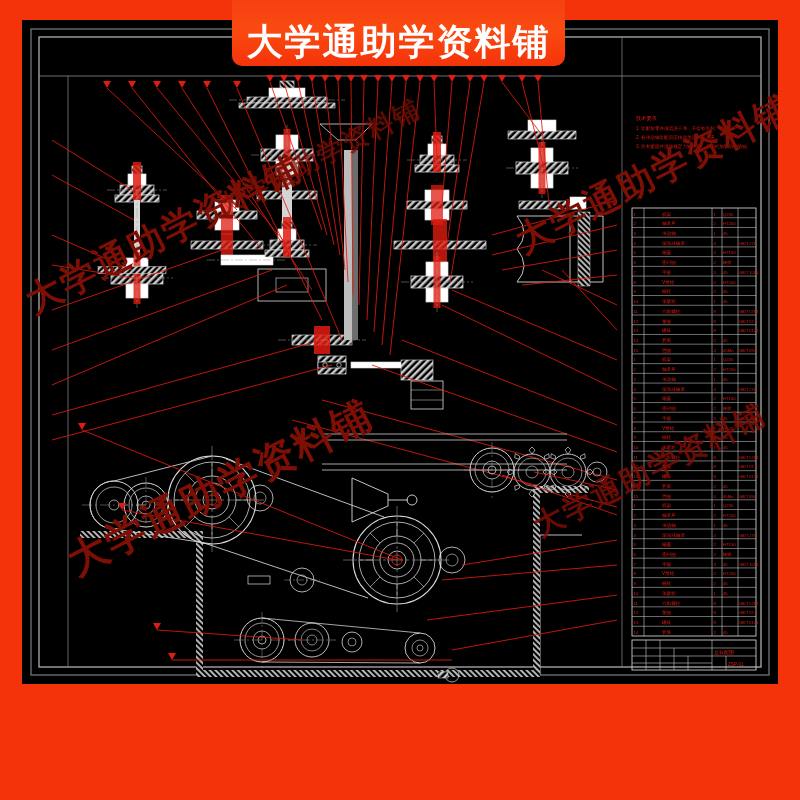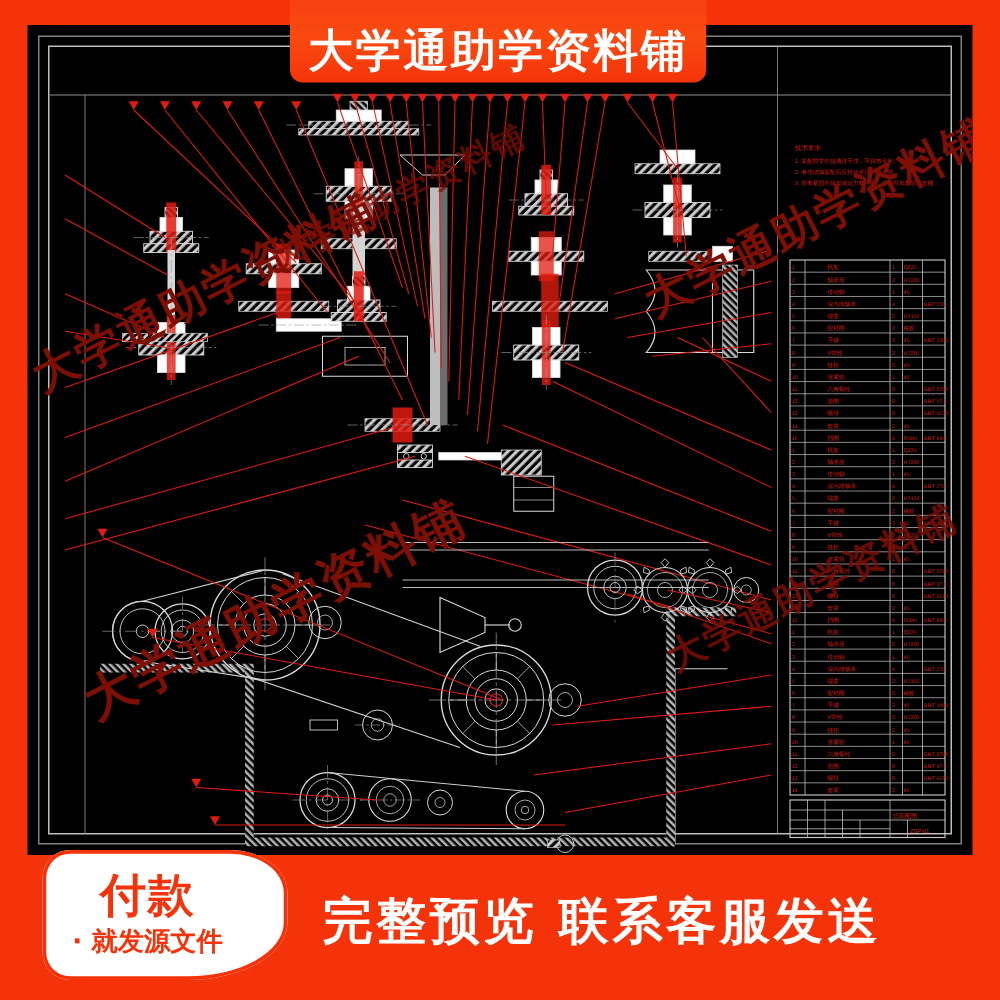--- a/index.html
+++ b/index.html
@@ -755,23 +755,14 @@
     <div class="wm wm2">大学通助学资料铺</div>
     <div class="wm wm3">大学通助学资料铺</div>
     <div class="wm wm4">大学通助学资料铺</div>
     <div class="wm wm5">大学通助学资料铺</div>
   </div>
 
   <div class="top-banner">
     <div class="top-banner-text">大学通助学资料铺</div>
   </div>
 
-  <div class="bottom-bar">
-    <div class="pay-badge">
-      <div class="pay-badge-inner">
-        <div class="pay-main">付款</div>
-        <div class="pay-sub">· 就发源文件</div>
-      </div>
-    </div>
-    <div class="bottom-slogan">完整预览  联系客服发送</div>
-  </div>
 
 </div>
 
 </body></html>

